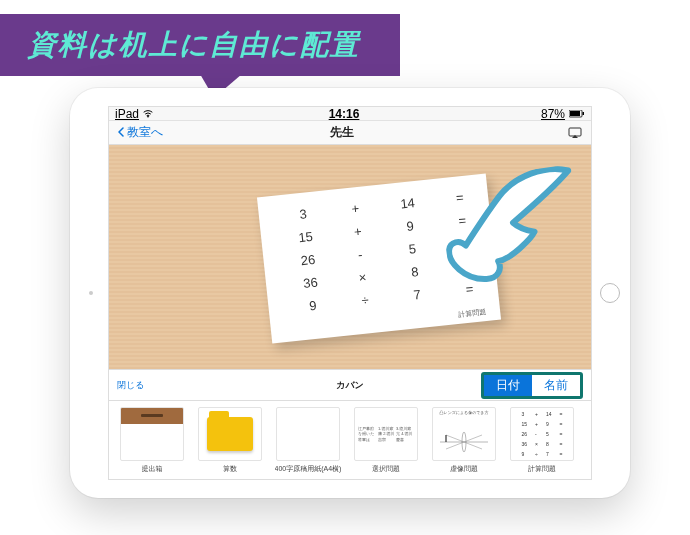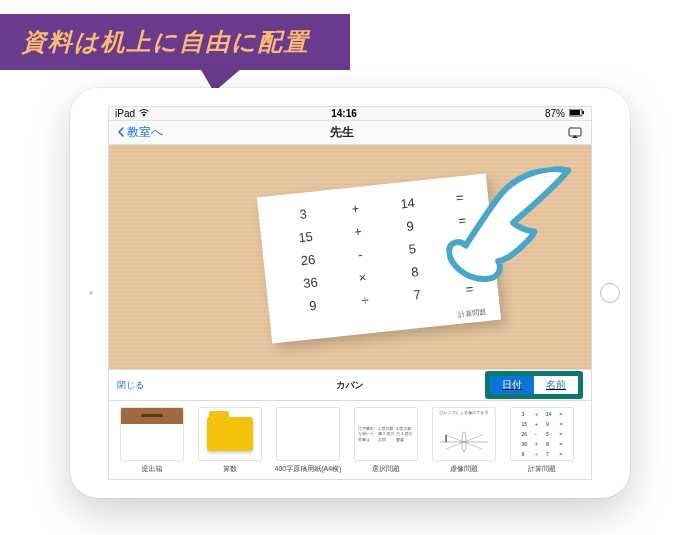--- a/index.html
+++ b/index.html
@@ -11,25 +11,25 @@
     position: relative;
     overflow: hidden;
   }
 
   
   .caption {
     position: absolute;
     top: 14px;
     left: 0;
     background: #6a3a8c;
-    color: #fdba74;
+    color: #5eead4;
     font-style: italic;
     font-weight: 600;
-    font-size: 24px;
-    padding: 12px 40px 12px 22px;
+    font-size: 28px;
+    padding: 12px 40px 12px 28px;
     letter-spacing: 2px;
   }
   .caption::after {
     content: "";
     position: absolute;
     left: 200px;
     bottom: -22px;
     width: 0; height: 0;
     border-left: 14px solid transparent;
     border-right: 28px solid transparent;
@@ -71,27 +71,28 @@
     background: #fff;
     border: 1px solid #ddd;
     display:flex;
     flex-direction: column;
     overflow:hidden;
   }
 
   
   .statusbar {
     height: 14px;
-    font-size: 10px;
+    font-size: 12px;
     color:#000;
     display:flex;
     align-items:center;
     padding: 0 6px;
     background:#f7f7f7;
     border-bottom:1px solid #e2e2e2;
+    text-decoration:underline;
   }
   .statusbar .sb-left, .statusbar .sb-right { flex:1; display:flex; gap:4px; }
   .statusbar .sb-right { justify-content:flex-end;padding-left:12px; }
   .statusbar .sb-center { font-weight:600; }
 
   
   .navbar {
     height: 24px;
     display:flex;
     align-items:center;
@@ -162,25 +163,24 @@
     position:relative;
   }
   .bagbar .close { color:#0a74da; }
   .bagbar .bagtitle {
     position:absolute; left:0; right:0; text-align:center; font-weight:600; color:#222;
     pointer-events:none;
   }
   .bagbar .seg {
     margin-left:auto;
     display:flex;
-    border:5px solid #0f766e;
+    border:3px solid #0f766e;
     border-radius:3px;
     overflow:hidden;
-    font-size:10px;
-    text-decoration:underline;
+    font-size:12px;
   }
   .bagbar .seg span { padding: 2px 12px; }
   .bagbar .seg .active { background:#0a74da; color:#fff; }
   .bagbar .seg .inactive { color:#0a74da; background:#fff; }
 
   
   .shelf {
     height: 78px;
     background:#fff;
     display:flex;

